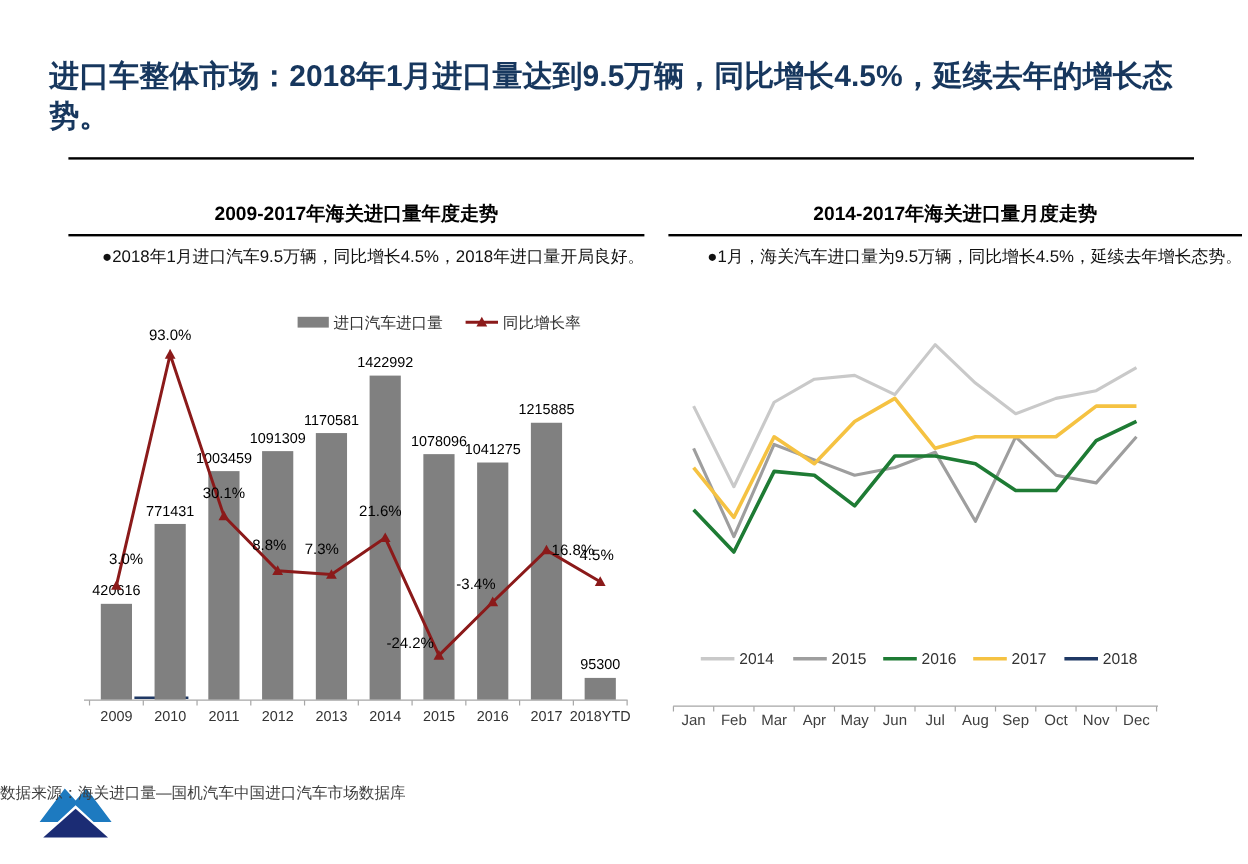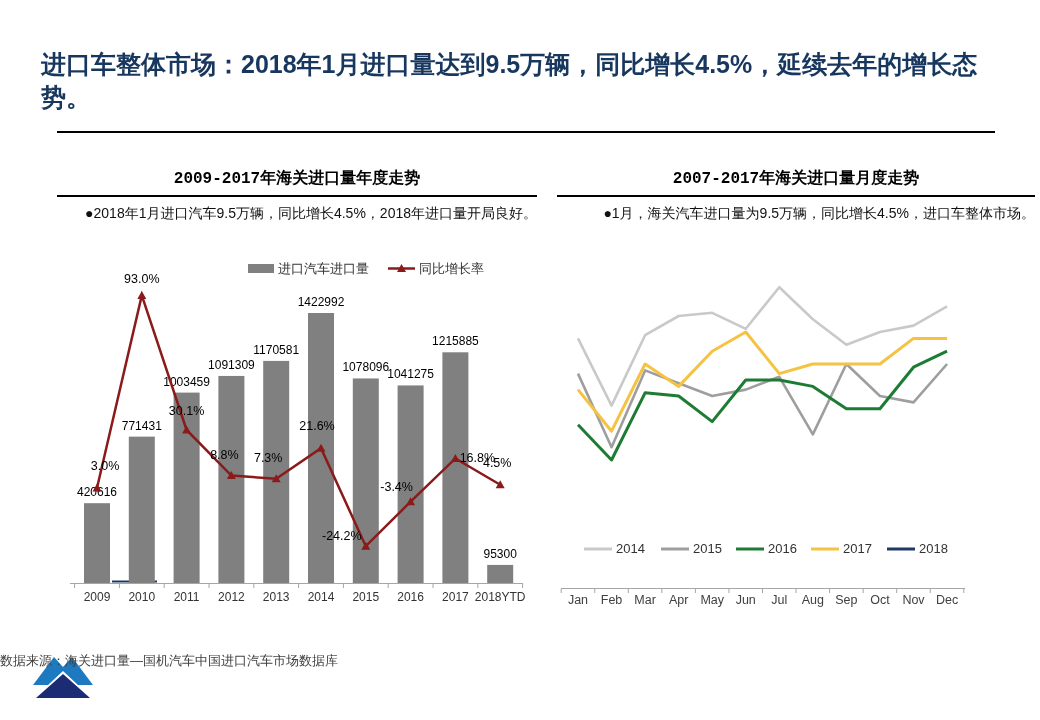--- a/index.html
+++ b/index.html
@@ -4,21 +4,21 @@
 <style>
   html,body{margin:0;padding:0;background:#fff;}
   body{width:1040px;height:720px;position:relative;overflow:hidden;
        font-family:"Liberation Sans","DejaVu Sans",sans-serif;color:#000;}
   .page-title{position:absolute;left:41px;top:48px;width:945px;margin:0;
       font-size:25px;font-weight:bold;color:#17375E;line-height:1.32;}
   .title-rule{position:absolute;left:57px;top:131px;width:938px;height:2px;background:#000;}
   .panel-text{position:absolute;top:168px;}
   .panel-text.left{left:57px;width:480px;}
   .panel-text.right{left:557px;width:478px;}
-  .sec-title{margin:0;text-align:center;font-size:16px;font-weight:bold;color:#000;font-family:Liberation Mono, monospace;}
+  .sec-title{margin:0;text-align:center;font-size:16px;font-weight:bold;color:#000;}
   .sec-rule{height:2px;background:#000;margin-top:6px;}
   .sec-note{margin:6px 0 0 0;font-size:14px;line-height:1.45;color:#111;text-align:right;}
   svg.chart{position:absolute;width:480px;height:355px;}
   #annual-chart{left:57px;top:258px;}
   #monthly-chart{left:555px;top:263px;}
   .footer-src{position:absolute;left:0;top:652px;width:1040px;margin:0;
       text-align:left;font-size:13px;color:#3F3F3F;}
   .logo{position:absolute;left:30px;top:653px;}
 </style>
 </head>
@@ -27,23 +27,23 @@
 <h1 class="page-title">进口车整体市场：2018年1月进口量达到9.5万辆，同比增长4.5%，延续去年的增长态势。</h1>
 <div class="title-rule"></div>
 
 <div class="panel-text left">
   <h2 class="sec-title">2009-2017年海关进口量年度走势</h2>
   <div class="sec-rule"></div>
   <p class="sec-note">●2018年1月进口汽车9.5万辆，同比增长4.5%，2018年进口量开局良好。</p>
 </div>
 
 <div class="panel-text right">
-  <h2 class="sec-title">2007-2017年海关进口量月度走势</h2>
+  <h2 class="sec-title">2014-2017年海关进口量月度走势</h2>
   <div class="sec-rule"></div>
-  <p class="sec-note">●1月，海关汽车进口量为9.5万辆，同比增长4.5%，进口车整体市场。</p>
+  <p class="sec-note">●1月，海关汽车进口量为9.5万辆，同比增长4.5%，延续去年增长态势。</p>
 </div>
 
 <svg id="annual-chart" class="chart" viewBox="0 0 480 355">
     <line x1="13" y1="325.5" x2="466" y2="325.5" stroke="#A6A6A6" stroke-width="1"></line>
     <line x1="17.6" y1="325.5" x2="17.6" y2="330" stroke="#A6A6A6" stroke-width="1"></line>
     <line x1="62.4" y1="325.5" x2="62.4" y2="330" stroke="#A6A6A6" stroke-width="1"></line>
     <line x1="107.19999999999999" y1="325.5" x2="107.19999999999999" y2="330" stroke="#A6A6A6" stroke-width="1"></line>
     <line x1="151.99999999999997" y1="325.5" x2="151.99999999999997" y2="330" stroke="#A6A6A6" stroke-width="1"></line>
     <line x1="196.79999999999998" y1="325.5" x2="196.79999999999998" y2="330" stroke="#A6A6A6" stroke-width="1"></line>
     <line x1="241.6" y1="325.5" x2="241.6" y2="330" stroke="#A6A6A6" stroke-width="1"></line>

